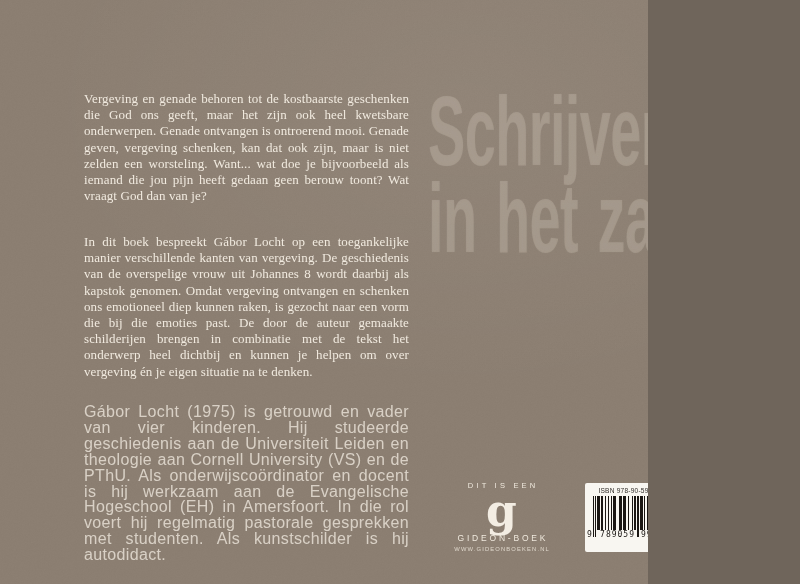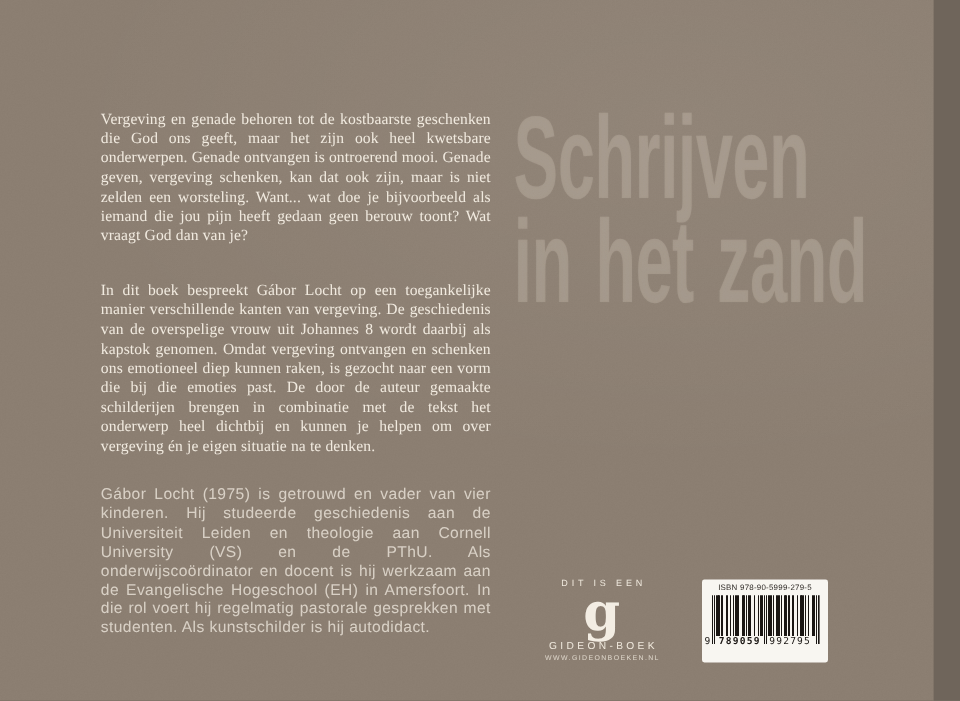--- a/index.html
+++ b/index.html
@@ -1,38 +1,38 @@
 <!DOCTYPE html>
 <html><head>
 <meta charset="utf-8">
 <style>
   html,body{margin:0;padding:0;background:#6f655b;}
   .cover{
-    position:relative;width:778px;height:584px;overflow:hidden;
+    position:relative;width:648px;height:584px;overflow:hidden;
     background:
       radial-gradient(120% 90% at 72% 18%, rgba(255,250,240,0.05), rgba(255,250,240,0) 55%),
       radial-gradient(150% 130% at 50% 55%, rgba(0,0,0,0) 60%, rgba(35,26,18,0.10) 100%),
       #8A7D70;
     font-family:"Liberation Sans",sans-serif;
   }
   .grain{position:absolute;inset:0;pointer-events:none;opacity:.45;mix-blend-mode:overlay;}
 
   
   .para{
     position:absolute;left:84px;width:325px;margin:0;
     font-family:"Liberation Serif","DejaVu Serif",serif;
     font-size:13px;line-height:16.2px;letter-spacing:.1px;
     text-align:justify;color:#F1EADF;
   }
   .para.p1{top:91px}
   .para.p2{top:234px}
   .bio{
     position:absolute;left:84px;top:404px;width:325px;margin:0;
     font-family:"Liberation Sans",sans-serif;
-    font-size:13px;line-height:15.9px;letter-spacing:.35px;
+    font-size:16px;line-height:15.9px;letter-spacing:.35px;
     text-align:justify;color:rgba(243,236,225,0.75);
   }
 
   
   .ghost-title{
     position:absolute;left:428px;top:88px;
     font-family:"Liberation Sans",sans-serif;font-weight:bold;
     font-size:98px;line-height:87px;letter-spacing:-1px;word-spacing:8px;
     color:rgba(252,243,229,0.16);
     transform:scaleX(0.57);transform-origin:0 0;
@@ -55,21 +55,21 @@
   .isbn{margin-top:4px;text-align:center;font-size:6.6px;line-height:8px;letter-spacing:.2px;color:#2e2a26;}
   .bars{display:block;margin:1px auto 0;width:90px;height:41px;}
   .bars rect{fill:#191512;}
   .ean-row{
     position:relative;height:10px;margin-top:-7px;
     font-family:"DejaVu Sans Mono","Liberation Mono",monospace;
     font-size:8px;line-height:10px;color:#191512;
   }
   .ean-row span{position:absolute;top:0;}
   .ean-first{left:2px;}
-  .ean-g1{left:13px;width:37px;text-align:center;letter-spacing:1px;font-weight:bold;}
+  .ean-g1{left:13px;width:37px;text-align:right;letter-spacing:1px;}
   .ean-g2{left:56px;width:37px;letter-spacing:1px;}
 </style>
 </head>
 <body>
 
 <div class="cover">
 
   <p class="para p1">Vergeving en genade behoren tot de kostbaarste geschenken die God ons geeft, maar het zijn ook heel kwetsbare onderwerpen. Genade ontvangen is ontroerend mooi. Genade geven, vergeving schenken, kan dat ook zijn, maar is niet zelden een worsteling. Want... wat doe je bijvoorbeeld als iemand die jou pijn heeft gedaan geen berouw toont? Wat vraagt God dan van je?</p>
   <p class="para p2">In dit boek bespreekt Gábor Locht op een toegankelijke manier verschillende kanten van vergeving. De geschiedenis van de overspelige vrouw uit Johannes 8 wordt daarbij als kapstok genomen. Omdat vergeving ontvangen en schenken ons emotioneel diep kunnen raken, is gezocht naar een vorm die bij die emoties past. De door de auteur gemaakte schilderijen brengen in combinatie met de tekst het onderwerp heel dichtbij en kunnen je helpen om over vergeving én je eigen situatie na te denken.</p>
   <p class="bio">Gábor Locht (1975) is getrouwd en vader van vier kinderen. Hij studeerde geschiedenis aan de Universiteit Leiden en theologie aan Cornell University (VS) en de PThU. Als onderwijscoördinator en docent is hij werkzaam aan de Evangelische Hogeschool (EH) in Amersfoort. In die rol voert hij regelmatig pastorale gesprekken met studenten. Als kunstschilder is hij autodidact.</p>

